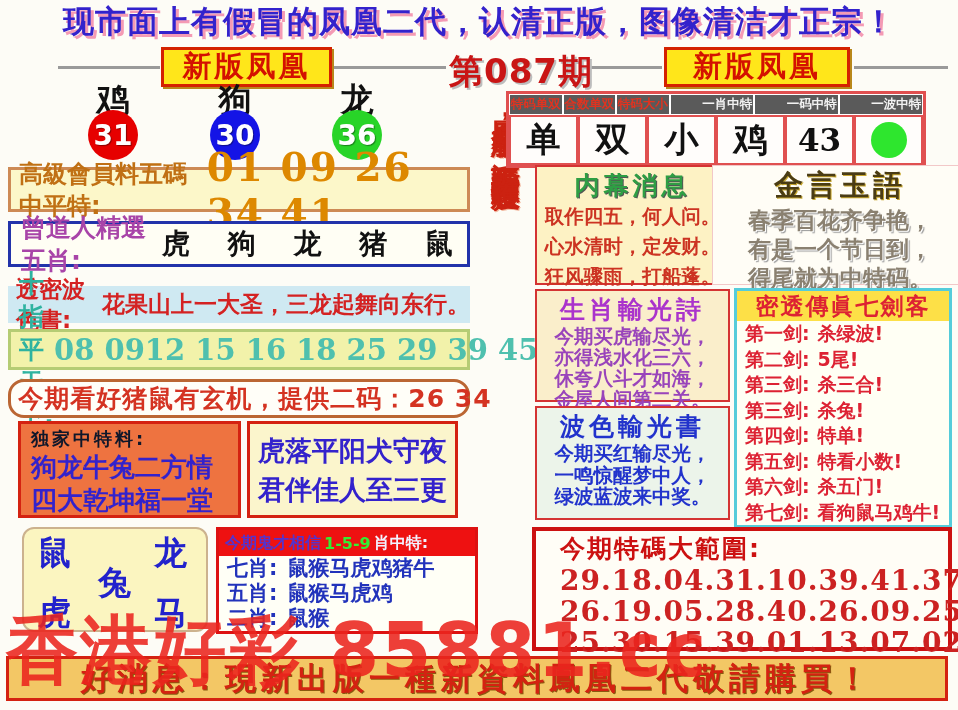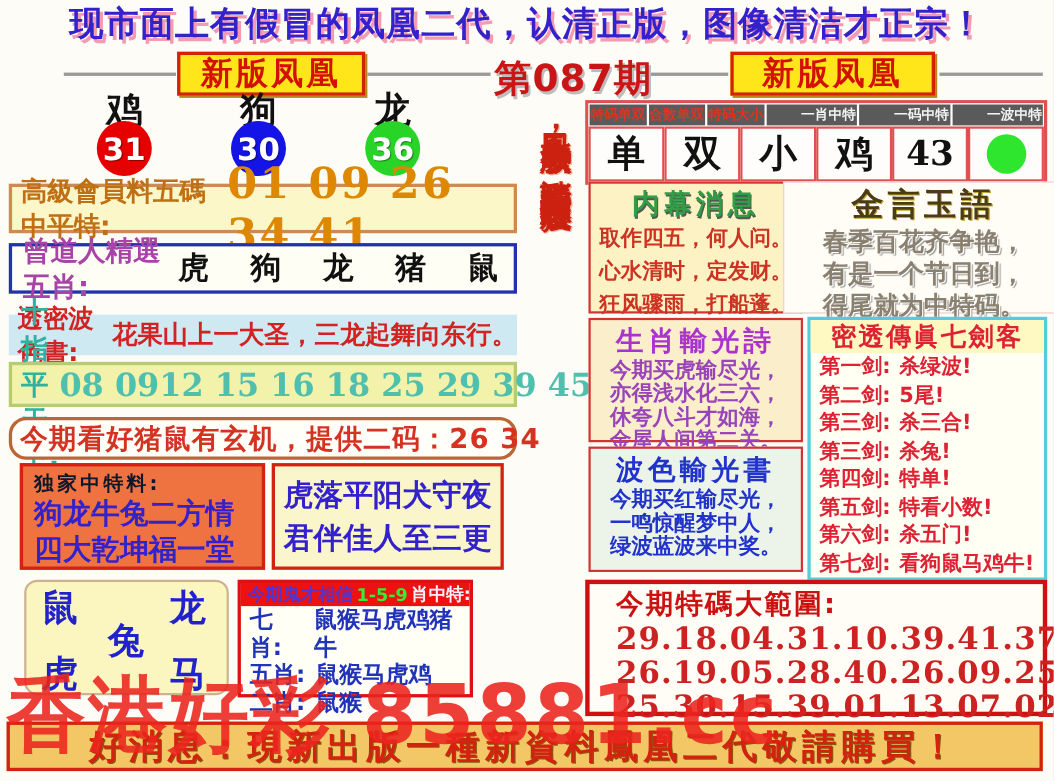--- a/index.html
+++ b/index.html
@@ -24,21 +24,21 @@
   .zlabel{top:78px;width:70px;text-align:center;font-size:33px;font-weight:bold;color:#111;}
   .ball{top:110px;width:50px;height:50px;border-radius:50%;color:#fff;font-size:28px;font-weight:bold;
         display:flex;align-items:center;justify-content:center;text-shadow:1px 1px 1px rgba(0,0,0,.4);}
 
   
   .vslogan{left:478px;top:97px;width:56px;height:556px;writing-mode:vertical-rl;text-orientation:upright;
            font-size:29px;font-weight:bold;color:#cc2211;text-shadow:1px 1px 0 #f2b9a0;
            letter-spacing:2px;line-height:56px;text-align:left;}
 
   
-  .rtable{left:532px;top:91px;width:420px;height:77px;border:3px solid #e05050;background:#fff;
+  .rtable{left:506px;top:91px;width:420px;height:77px;border:3px solid #e05050;background:#fff;
           display:flex;flex-direction:column;}
   .rthead{display:flex;height:22px;background:#fff;}
   .rthead .hc{flex:1;background:#5a5a5a;margin:1px;display:flex;align-items:center;justify-content:center;
               font-size:12.5px;font-weight:bold;letter-spacing:0;white-space:nowrap;}
   .hc.red{color:#e03320;} .hc.white{color:#f2f2f2;padding-left:31px;}
   .rtbody{display:flex;flex:1;}
   .rtbody .vc{flex:1;border:2px solid #e05050;margin:0;display:flex;align-items:center;justify-content:center;
               font-size:34px;font-weight:bold;color:#111;background:#fffdfb;}
   .vc .num{font-family:"DejaVu Serif",serif;font-size:31px;}
   .wave-dot{width:36px;height:36px;border-radius:50%;}
@@ -76,22 +76,22 @@
   .exclu .ln{color:#3322cc;font-size:26px;font-weight:bold;line-height:33px;white-space:nowrap;}
 
   .couplet{left:247px;top:421px;width:211px;height:97px;background:#fbf5cc;border:3px solid #d42211;
            flex-direction:column;justify-content:center;}
   .couplet .ln{color:#3322cc;font-size:27px;font-weight:bold;line-height:39px;white-space:nowrap;}
 
   .scatter{left:22px;top:527px;width:186px;height:105px;background:#fbf5c0;border:2px solid #ccb28e;
            border-radius:12px;}
   .scatter span{position:absolute;font-size:33px;font-weight:bold;color:#2222cc;}
 
-  .ghost{left:216px;top:527px;width:214px;height:107px;border:3px solid #dd1111;background:#fffff6;
-         flex-direction:column;align-items:stretch;}
+  .ghost{left:216px;top:527px;width:262px;height:107px;border:3px solid #dd1111;background:#fffff6;
+         flex-direction:column;align-items:stretch;text-align:right;}
   .ghost .ghd{background:#ee1111;height:26px;display:flex;align-items:center;padding-left:6px;
               font-size:16px;font-weight:bold;white-space:nowrap;}
   .ghd .pre{color:#5533cc;} .ghd .num{color:#33ee33;margin:0 3px;} .ghd .post{color:#f2f2ff;}
   .ghost .grow{display:flex;padding-left:8px;font-size:21px;font-weight:bold;color:#2233bb;line-height:25px;}
   .grow .gl{margin-right:10px;}
 
   .mbox{position:absolute;left:535px;width:195px;border:2px solid #d43333;display:flex;
         flex-direction:column;align-items:center;}
   .mbox .ttl{font-size:25px;font-weight:bold;letter-spacing:4px;margin-top:2px;}
   .insider{top:165px;height:120px;background:#fdf2c4;}
@@ -106,21 +106,21 @@
 
   .golden{left:712px;top:165px;width:256px;height:120px;background:#fffdf6;border:1px solid #f2c8c8;
           display:flex;flex-direction:column;align-items:center;}
   .golden .ttl{font-size:29px;font-weight:bold;color:#4a3c14;letter-spacing:4px;
                text-shadow:1px 1px 0 #c8a830;}
   .golden .ln{font-size:23px;font-weight:bold;color:#8a8070;line-height:29px;
               text-shadow:1px 1px 0 #fff,2px 2px 1px #999;white-space:nowrap;}
 
   .swords{left:734px;top:288px;width:218px;height:240px;border:3px solid #55ccda;background:#fffff4;
           display:flex;flex-direction:column;}
-  .swords .shd{background:#fef9c3;height:30px;display:flex;align-items:center;justify-content:center;
+  .swords .shd{background:#fde047;height:30px;display:flex;align-items:center;justify-content:center;
                font-size:23px;font-weight:bold;color:#dd2233;letter-spacing:2px;white-space:nowrap;}
   .swords .srow{display:flex;padding-left:8px;font-size:19px;font-weight:bold;color:#dd2233;line-height:25.5px;}
   .srow .sl{margin-right:8px;white-space:nowrap;} .srow .sv{white-space:nowrap;}
 
   .bigrange{left:532px;top:527px;width:420px;height:124px;border:4px solid #cc1111;background:#fffdf6;
             display:flex;flex-direction:column;padding-left:24px;}
   .bigrange .ttl{color:#cc1111;font-size:25px;font-weight:bold;letter-spacing:2px;margin-top:1px;}
   .bigrange .ln{color:#cc2222;font-size:28px;font-weight:bold;font-family:"DejaVu Serif",serif;
                 line-height:31px;white-space:nowrap;letter-spacing:1px;}
 

